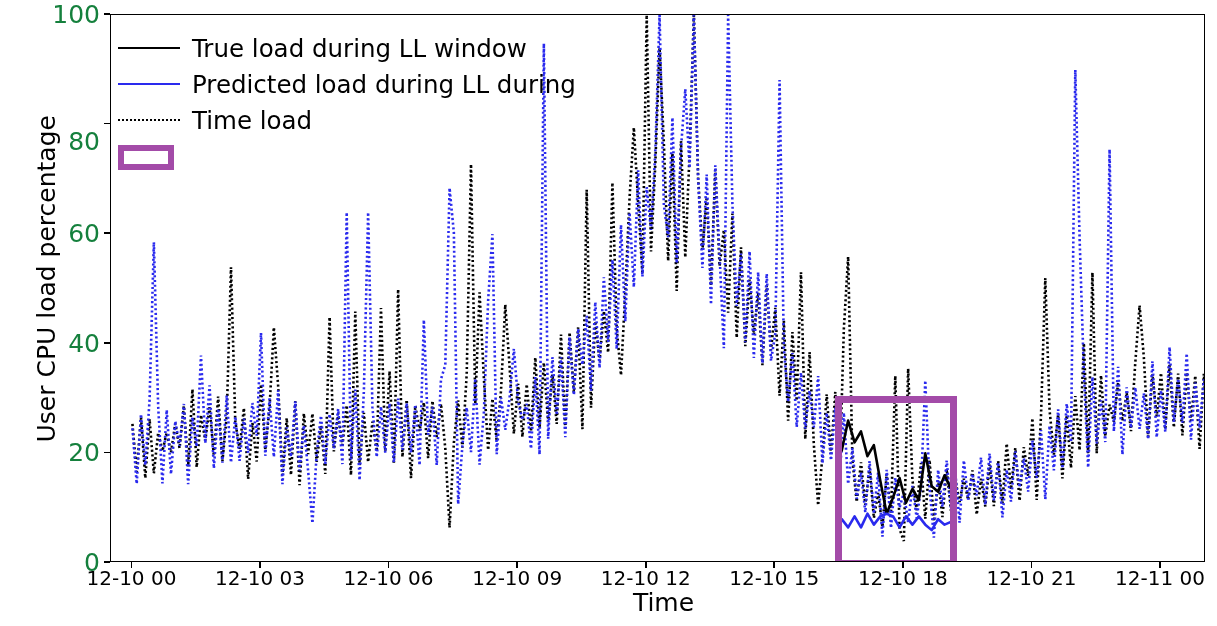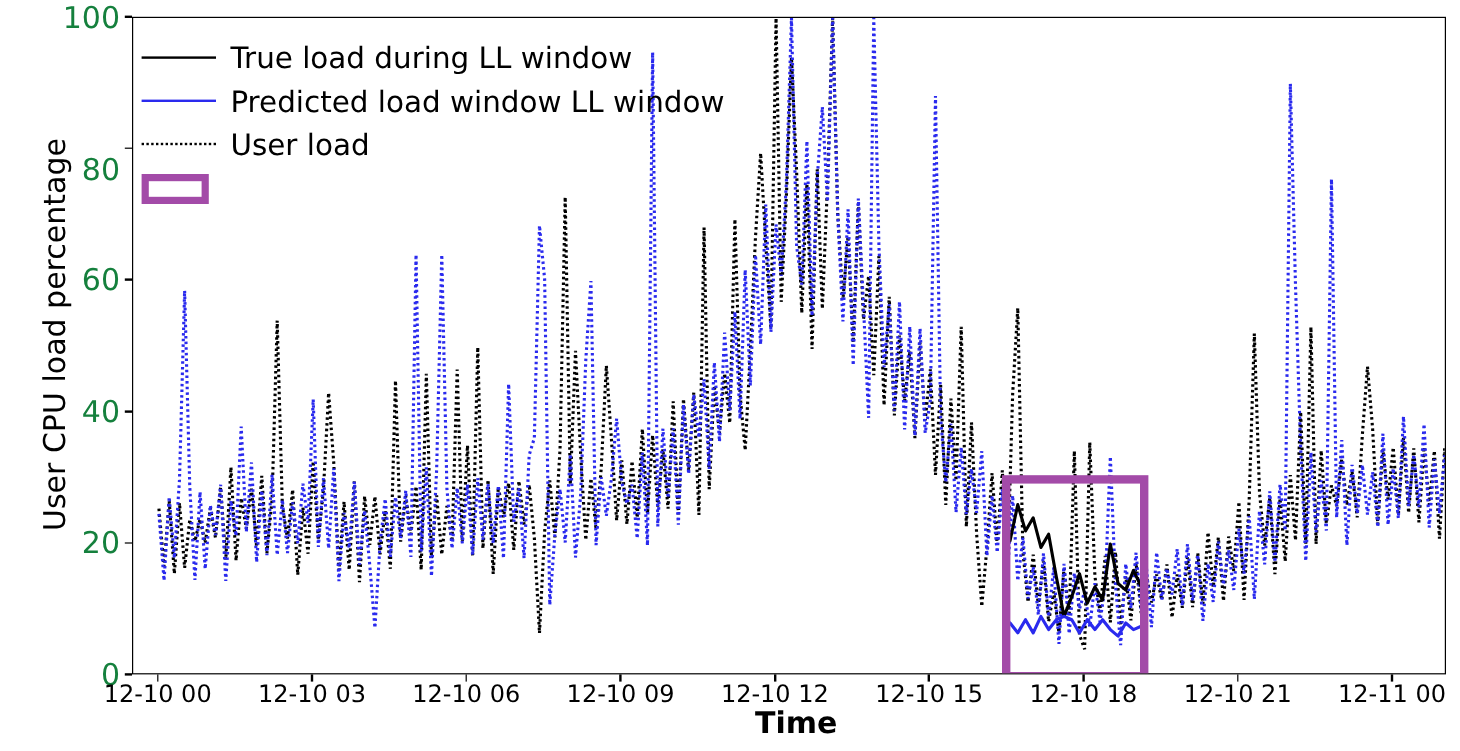--- a/index.html
+++ b/index.html
@@ -14,21 +14,21 @@
     width:300px; text-align:center;
     transform:rotate(-90deg);
     transform-origin:center center;
     font-size:25px; color:#000;
     white-space:nowrap;
   }
   .xlabel{
     position:absolute;
     left:0; top:588px; width:1217px;
     text-align:center;
-    font-size:25px; color:#000;font-weight:bold;
+    font-size:25px; color:#000;
   }
   .xlabel-inner{ margin-left:110px; }
 
   .ytick{
     position:absolute;
     right:0; width:90px;
     text-align:right;
     font-size:25px; color:#15803d;
     transform:translateY(-14px);
   }
@@ -150,27 +150,27 @@
       <div class="legend-row">
         <div class="legend-key">
           <div class="solid" style="background: rgb(0, 0, 0);"></div>
         </div>
         <span class="legend-label">True load during LL window</span>
       </div>
       <div class="legend-row">
         <div class="legend-key">
           <div class="solid" style="background: rgb(42, 42, 238);"></div>
         </div>
-        <span class="legend-label">Predicted load window LL window</span>
+        <span class="legend-label">Predicted load during LL during</span>
       </div>
       <div class="legend-row">
         <div class="legend-key">
           <div class="dotted" style="border-top-color: rgb(0, 0, 0);"></div>
         </div>
-        <span class="legend-label">User load</span>
+        <span class="legend-label">Time load</span>
       </div>
       <div class="legend-row">
         <div class="legend-key">
           <div class="boxkey" style="border-color: rgb(163, 75, 168);"></div>
         </div>
       </div>
     </div>
 
 <div class="tickmark" style="left: 104px; top: 561.2px; width: 6px; height: 1.6px;"></div>
     <div class="tickmark" style="left: 104px; top: 451.6px; width: 6px; height: 1.6px;"></div>

